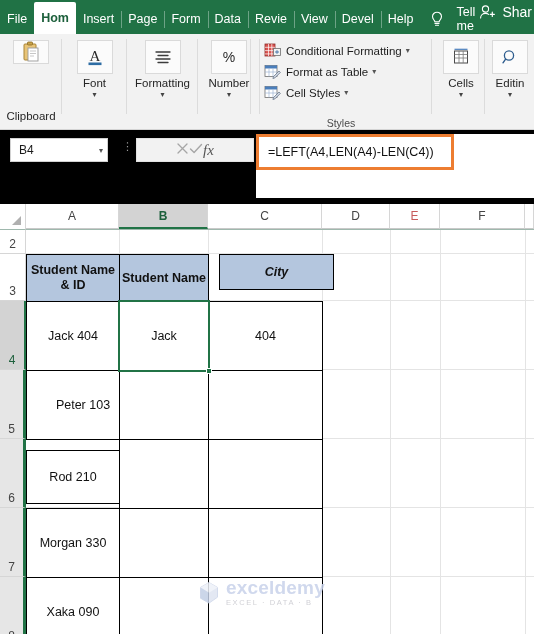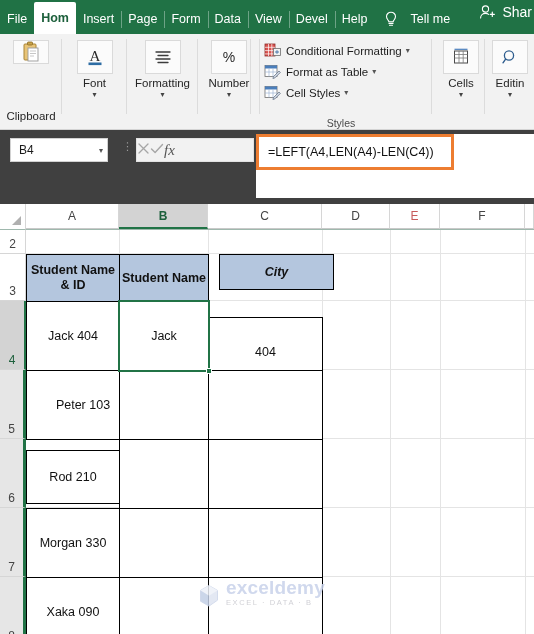--- a/index.html
+++ b/index.html
@@ -89,38 +89,38 @@
     display: flex; align-items: center;
     height: 21px; padding-left: 14px; font-size: 11.5px; color: #1d1d1d;
     white-space: nowrap;
   }
   .srow .sico { width: 17px; height: 15px; margin-right: 5px; flex: none; position: relative; }
   .srow .caret { margin-left: 4px; font-size: 8px; color: #555; }
 
   
   .fbar {
     position: absolute; left: 0; top: 130px; width: 534px; height: 74px;
-    background: #404040;
+    background: #000000;
   }
   .namebox {
     position: absolute; left: 10px; top: 8px; width: 98px; height: 24px;
     background: #ffffff; border: 1px solid #d2d2d2;
     display: flex; align-items: center;
     padding: 0 4px 0 8px;
     font-size: 12px; color: #1a1a1a;
   }
   .namebox .nb-caret { margin-left: auto; font-size: 8px; color: #555; }
   .dots {
     position: absolute; left: 122px; top: 13px;
     font-size: 11px; color: #9a9a9a; letter-spacing: 0; line-height: 6px;
   }
   .fbtns {
     position: absolute; left: 136px; top: 8px; width: 118px; height: 24px;
     background: #f2f2f2; border: 1px solid #e2e2e2;
-    display: flex; align-items: center; justify-content: flex-start;
+    display: flex; align-items: center; justify-content: center;
     color: #9b9b9b; font-size: 14px;
   }
   .fx { font-style: italic; font-family: "Liberation Serif", serif; color: #555; font-size: 15px; }
   .finput {
     position: absolute; left: 256px; top: 4px; width: 198px; height: 36px;
     background: #ffffff;
     border: 3px solid #ed7d31;
     display: flex; align-items: center;
     padding-left: 9px;
     font-size: 12.5px; color: #111;
@@ -209,21 +209,21 @@
     pointer-events: none;
   }
   .fillhandle {
     position: absolute; width: 6px; height: 6px;
     background: #217346; border: 1px solid #ffffff;
   }
 
   
   .wm {
     position: absolute; left: 198px; top: 578px;
-    display: flex; align-items: flex-end;
+    display: flex; align-items: center;
     opacity: 0.85; pointer-events: none;
   }
   .wm-hex {
     width: 22px; height: 24px; margin-right: 6px; position: relative;
   }
   .wm-txt { display: flex; flex-direction: column; }
   .wm-main { font-size: 19px; color: #c8d2ea; font-weight: 600; letter-spacing: 0.2px; line-height: 19px; }
   .wm-sub { font-size: 7.5px; color: #c9c9cf; letter-spacing: 1.6px; line-height: 11px; }
 </style>
 </head>
@@ -231,20 +231,21 @@
 
 <div id="app">
 
   <div class="tabbar">
     <div class="tab nosep"><span>File</span></div>
     <div class="tab active"><span>Hom</span></div>
     <div class="tab nosep"><span>Insert</span></div>
     <div class="tab"><span>Page</span></div>
     <div class="tab"><span>Form</span></div>
     <div class="tab"><span>Data</span></div>
+    <div class="tab"><span>Revie</span></div>
     <div class="tab"><span>View</span></div>
     <div class="tab"><span>Devel</span></div>
     <div class="tab"><span>Help</span></div>
 
     <div class="tellme-wrap">
       <span class="bulb">
         <svg width="16" height="18" viewBox="0 0 16 18">
           <path d="M8 2.2c-2.6 0-4.5 2-4.5 4.4 0 1.7 1 2.9 1.7 3.8.4.5.6.9.6 1.3h4.4c0-.4.2-.8.6-1.3.7-.9 1.7-2.1 1.7-3.8 0-2.4-1.9-4.4-4.5-4.4z" fill="none" stroke="#ffffff" stroke-width="1.1"></path>
           <path d="M6 13.4h4M6.5 15.2h3" stroke="#ffffff" stroke-width="1.1" stroke-linecap="round"></path>
         </svg>
@@ -480,21 +481,21 @@
       <div class="tbl-cell hdr" style="left:193px; top:24px; width:115px; height:36px;font-style:italic;">
           <span>City</span>
         </div>
 
       <div class="tbl-cell" style="left:0px;   top:71px; width:94px;  height:70px;">
           <span>Jack 404</span>
         </div>
       <div class="tbl-cell" style="left:93px;  top:71px; width:90px;  height:70px;">
           <span>Jack</span>
         </div>
-      <div class="tbl-cell" style="left:182px; top:71px; width:115px; height:70px;margin-top:16px;">
+      <div class="tbl-cell" style="left:182px; top:71px; width:115px; height:70px;">
           <span>404</span>
         </div>
 
       <div class="tbl-cell" style="left:0px;   top:140px; width:94px;  height:70px;padding-left:20px;">
           <span>Peter 103</span>
         </div>
       <div class="tbl-cell" style="left:93px;  top:140px; width:90px;  height:70px;">
           <span></span>
         </div>
       <div class="tbl-cell" style="left:182px; top:140px; width:115px; height:70px;">

